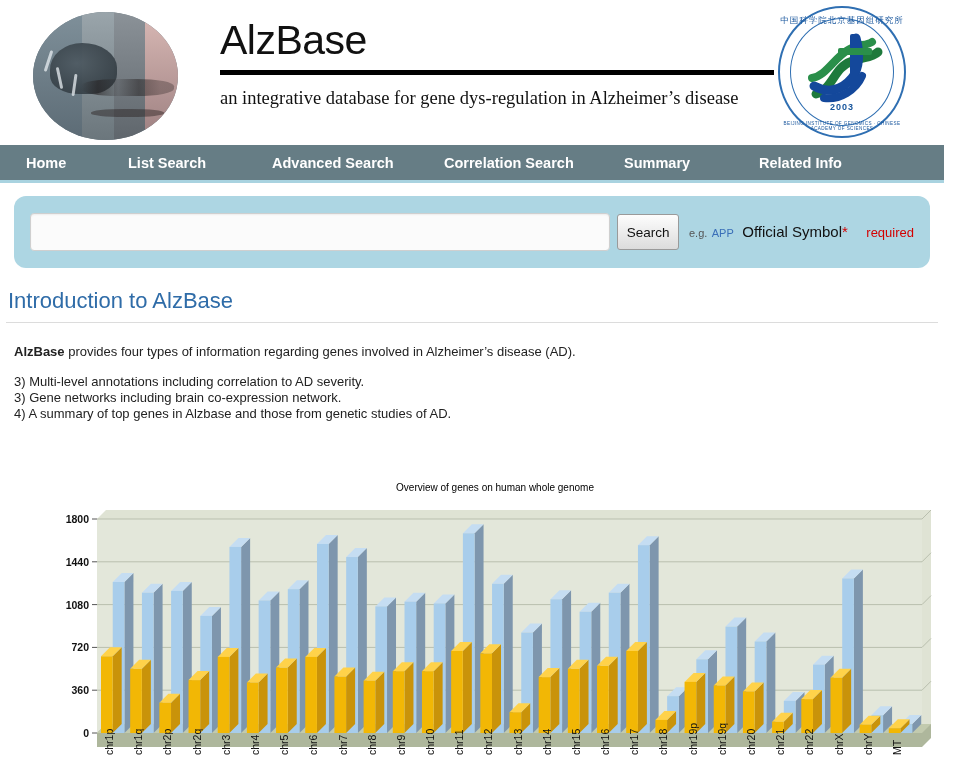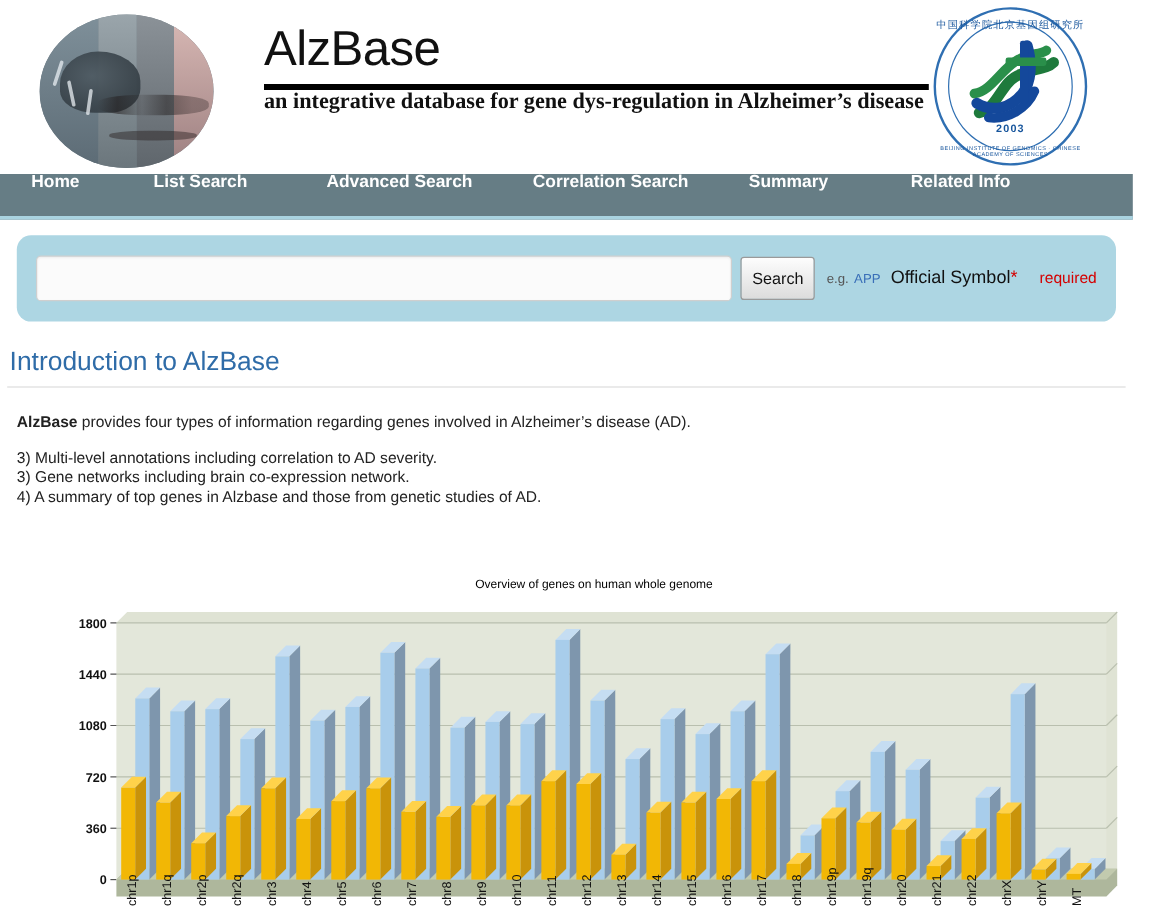--- a/index.html
+++ b/index.html
@@ -55,23 +55,23 @@
   }
   .site-title {
     font-size: 41px; font-weight: normal; color: #111;
     letter-spacing: -0.5px; line-height: 1.12;
     font-family: "Liberation Sans", sans-serif;
   }
   .title-rule {
     margin-top: 6px; height: 5px; background: #000; width: 554px;
   }
   .site-subtitle {
-    margin-top: 0;
+    margin-top: 13px;
     font-family: "Liberation Serif", serif;
-    font-size: 18.5px; color: #111; white-space: nowrap; font-weight: bold;
+    font-size: 18.5px; color: #111; white-space: nowrap;
   }
 
   .inst-logo {
     position:absolute; right: 38px; top: 6px;
     width: 128px; height: 132px;
   }
   .inst-logo .ring-outer {
     position:absolute; inset:0;
     border:2px solid #2f6fb2; border-radius:50%;
   }
@@ -97,21 +97,21 @@
   .navbar {
     height: 38px; background: #667d85;
     display: flex; align-items: center;
     border-bottom: 3px solid #a9d3e0;
   }
   .navbar a {
     color: #ffffff; text-decoration: none;
     font-size: 14.5px; font-weight: bold;
     padding: 0 0; display:inline-block; text-align:left;
   }
-  .nav-item { height:38px; display:flex; }
+  .nav-item { height:38px; display:flex; align-items:center; }
   .nav-item:nth-child(1){ width:112px; padding-left:26px;}
   .nav-item:nth-child(2){ width:128px; padding-left:16px;}
   .nav-item:nth-child(3){ width:172px; padding-left:0px;margin-left:32px;}
   .nav-item:nth-child(4){ width:180px; padding-left:0px;}
   .nav-item:nth-child(5){ width:135px; padding-left:0px;}
   .nav-item:nth-child(6){ width:160px; padding-left:0px;}
 
   
   .search-wrap {
     margin: 13px 14px 0 14px;

